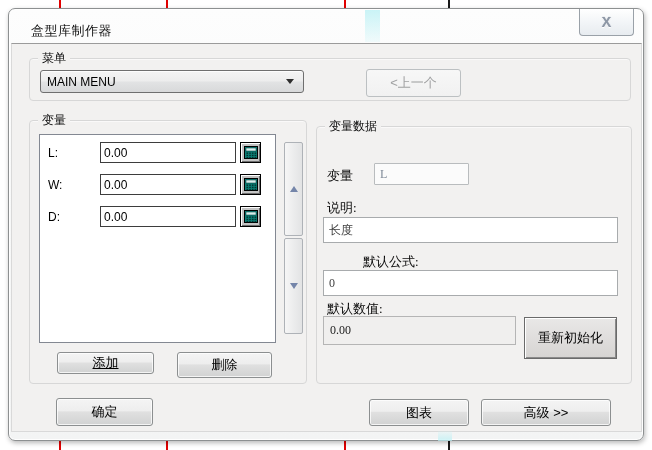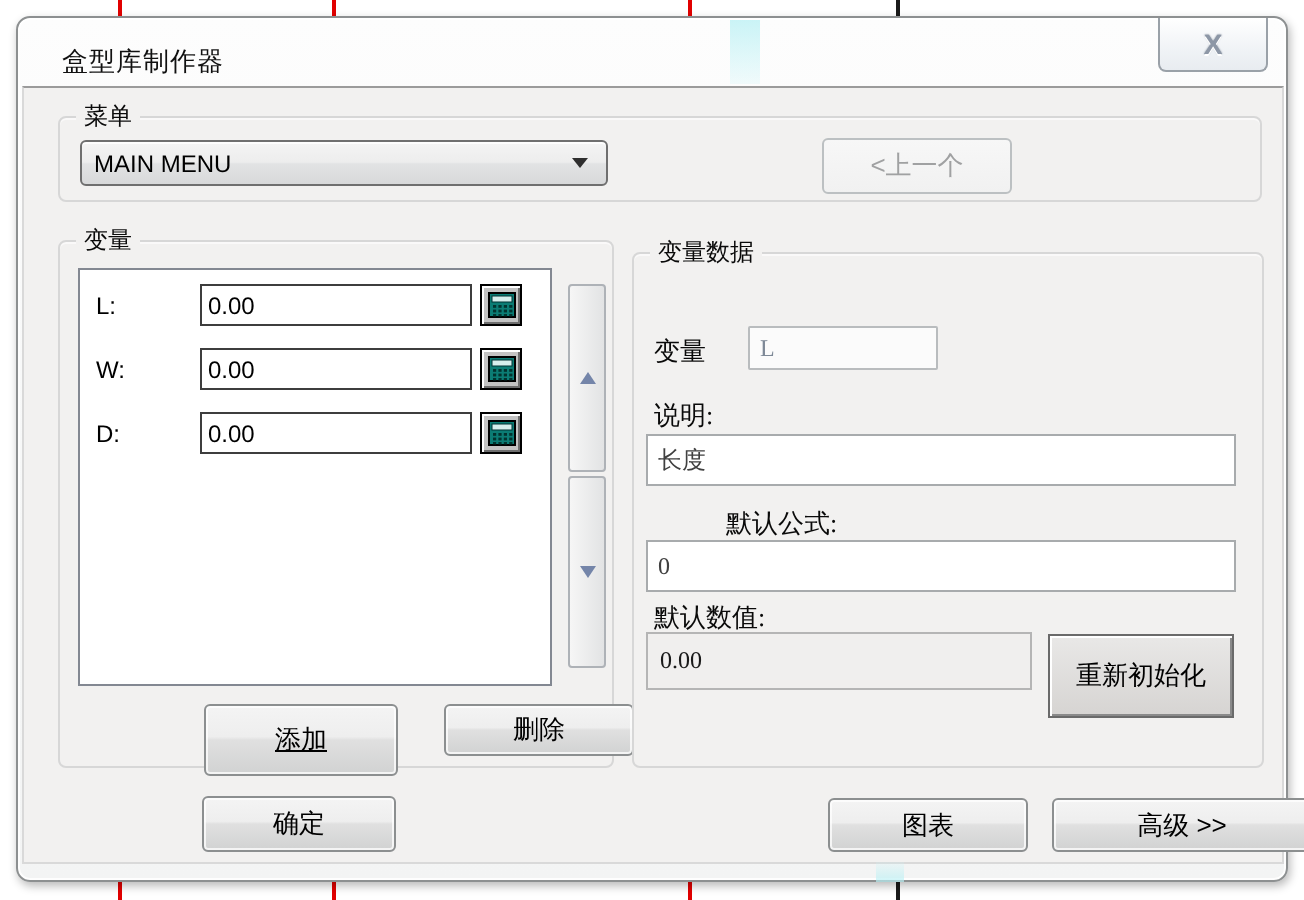--- a/index.html
+++ b/index.html
@@ -91,30 +91,29 @@
 
   
   .btn {
     position:absolute;
     border:1px solid #8c8f90; border-radius:3px;
     background:linear-gradient(180deg,#f4f4f4 0%,#eeeeee 45%,#e0e0e0 50%,#d1d2d2 100%);
     box-shadow:inset 0 0 0 1px rgba(255,255,255,.75);
     font-family:inherit; font-size:13px; color:#000;
     display:flex; align-items:center; justify-content:center;
     cursor:default;
-    margin-left:45px;
   }
   .btn.disabled {
     border-color:#bcc0c2;
     background:linear-gradient(180deg,#f7f7f7,#f1f1f1);
     box-shadow:none; color:#a0a1a2;
   }
   .btn.prev { left:336px; top:10px; width:95px; height:28px; }
   .btn.next { left:459px; top:10px; width:95px; height:28px; }
-  .btn.add  { left:27px;  top:231px; width:97px; height:36px;text-decoration:underline; }
+  .btn.add  { left:27px;  top:231px; width:97px; height:22px;text-decoration:underline; }
   .btn.del  { left:147px; top:231px; width:95px; height:26px; }
   .btn.ok    { left:47px;  top:389px; width:97px;  height:28px; }
   .btn.chart { left:360px; top:390px; width:100px; height:27px; }
   .btn.adv   { left:472px; top:390px; width:130px; height:27px; }
 
   
   .btn-classic {
     position:absolute; left:207px; top:190px; width:93px; height:42px;
     border:1px solid #6a6a6a;
     background:linear-gradient(180deg,#e9e8e7,#d6d4d2);

